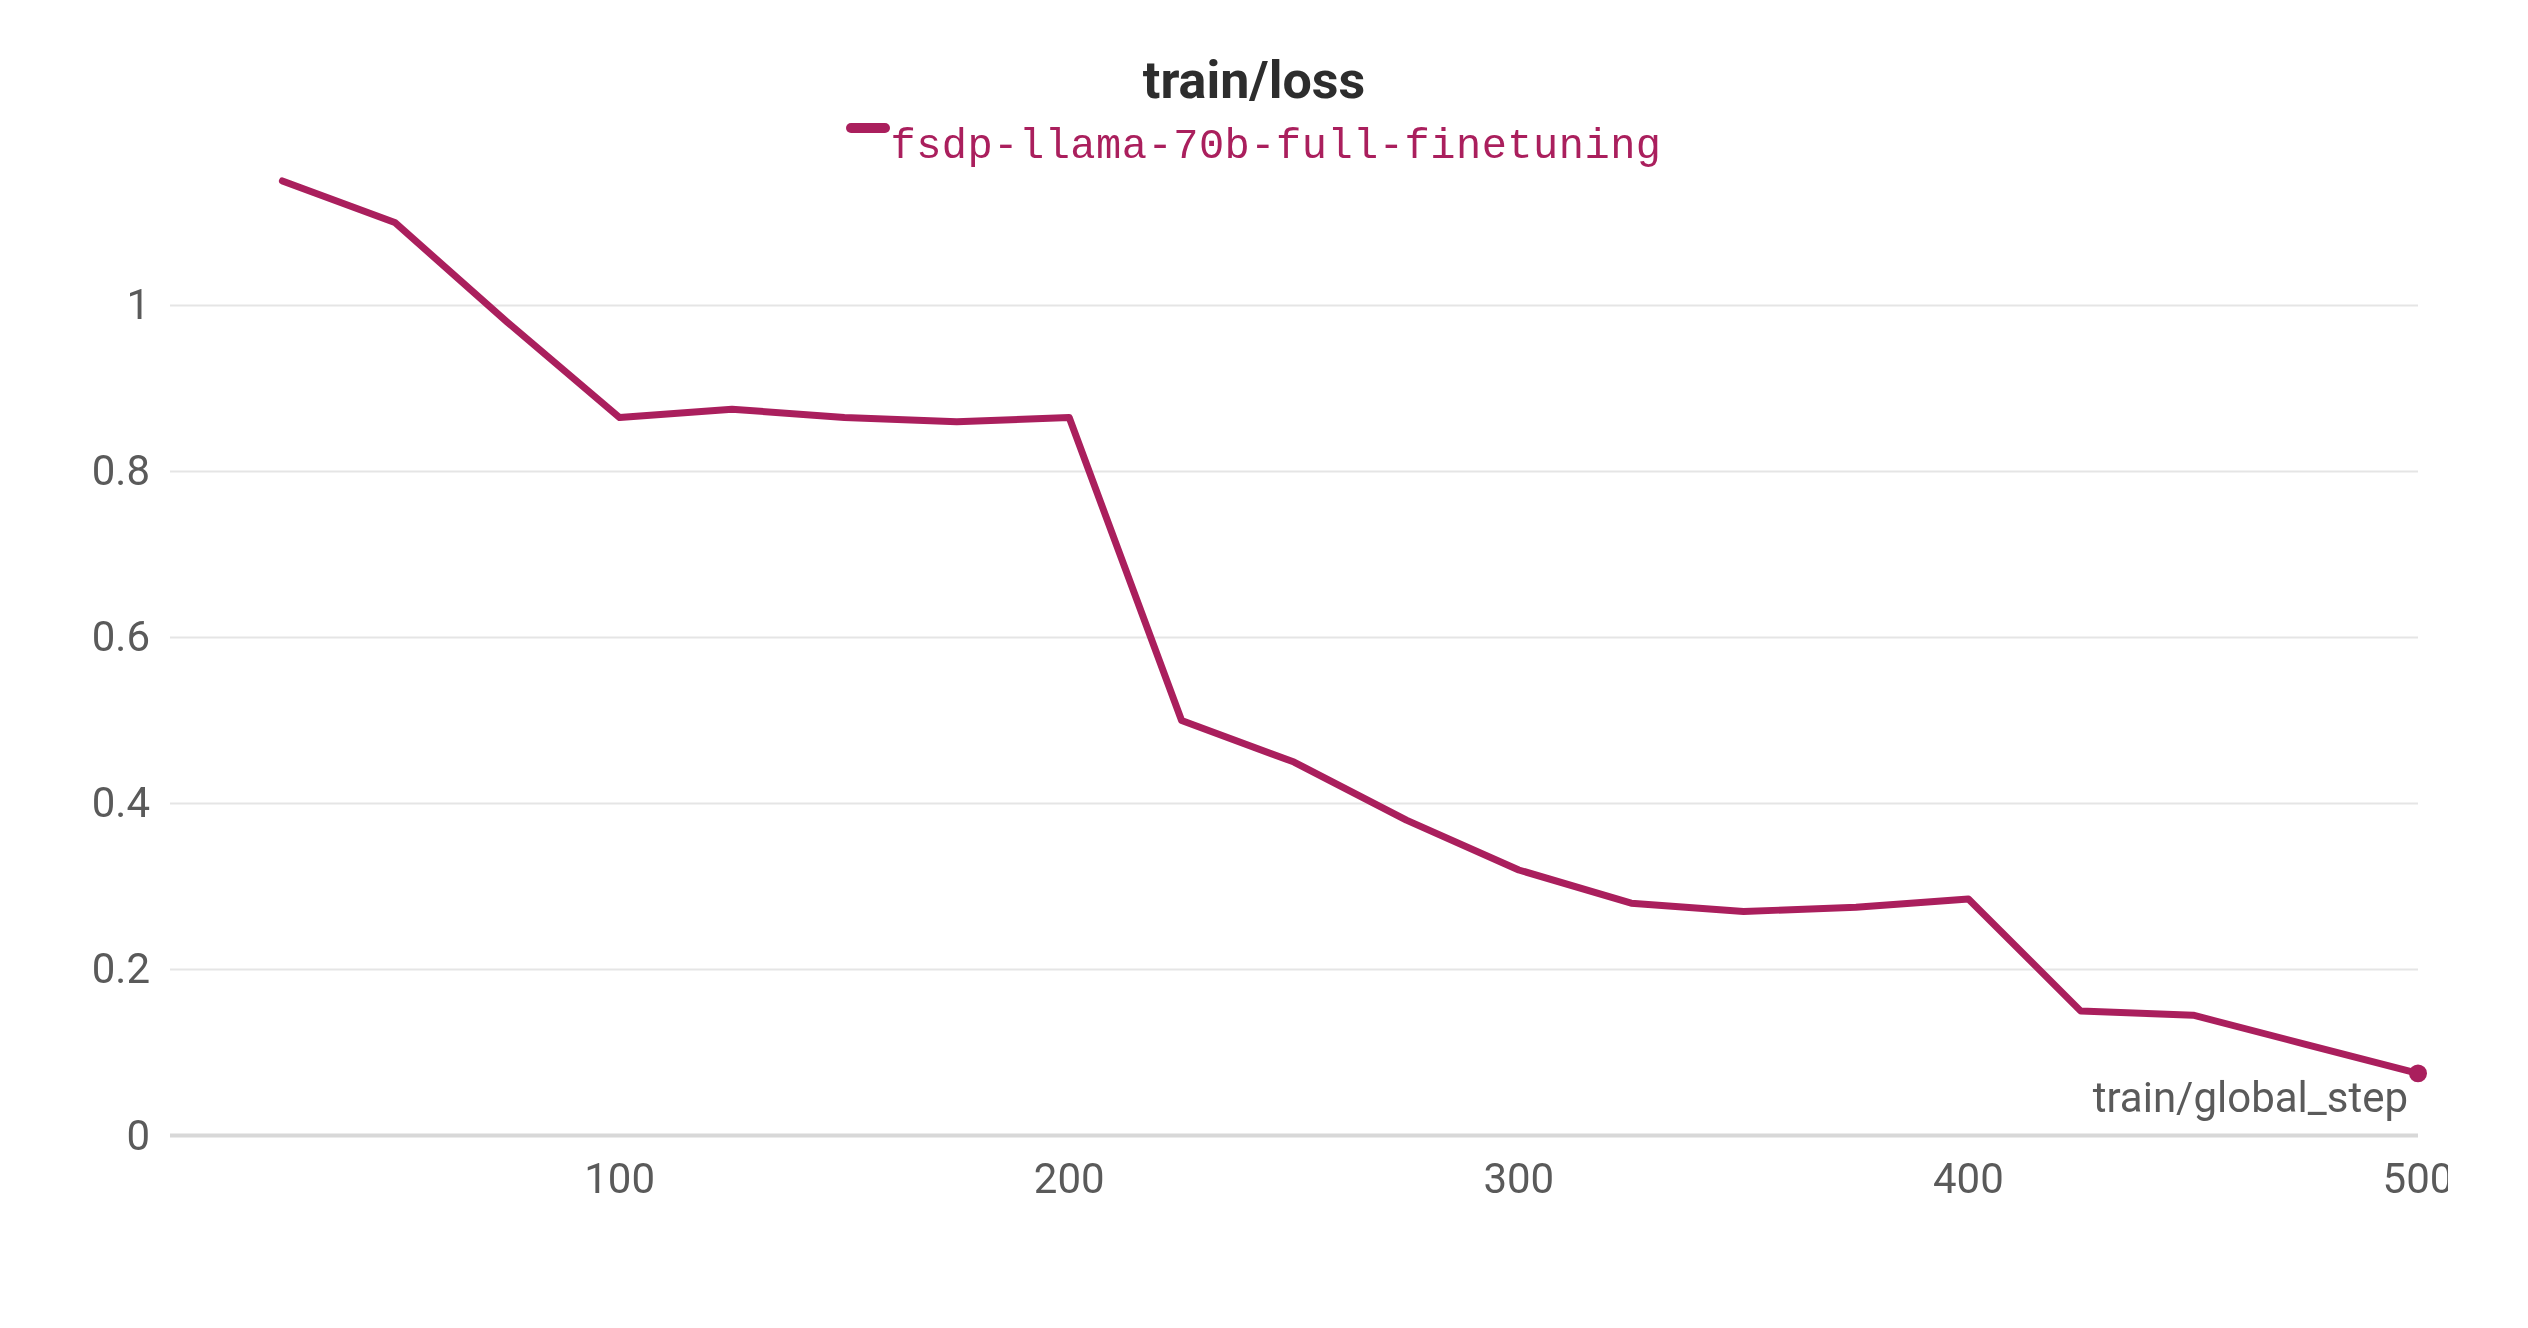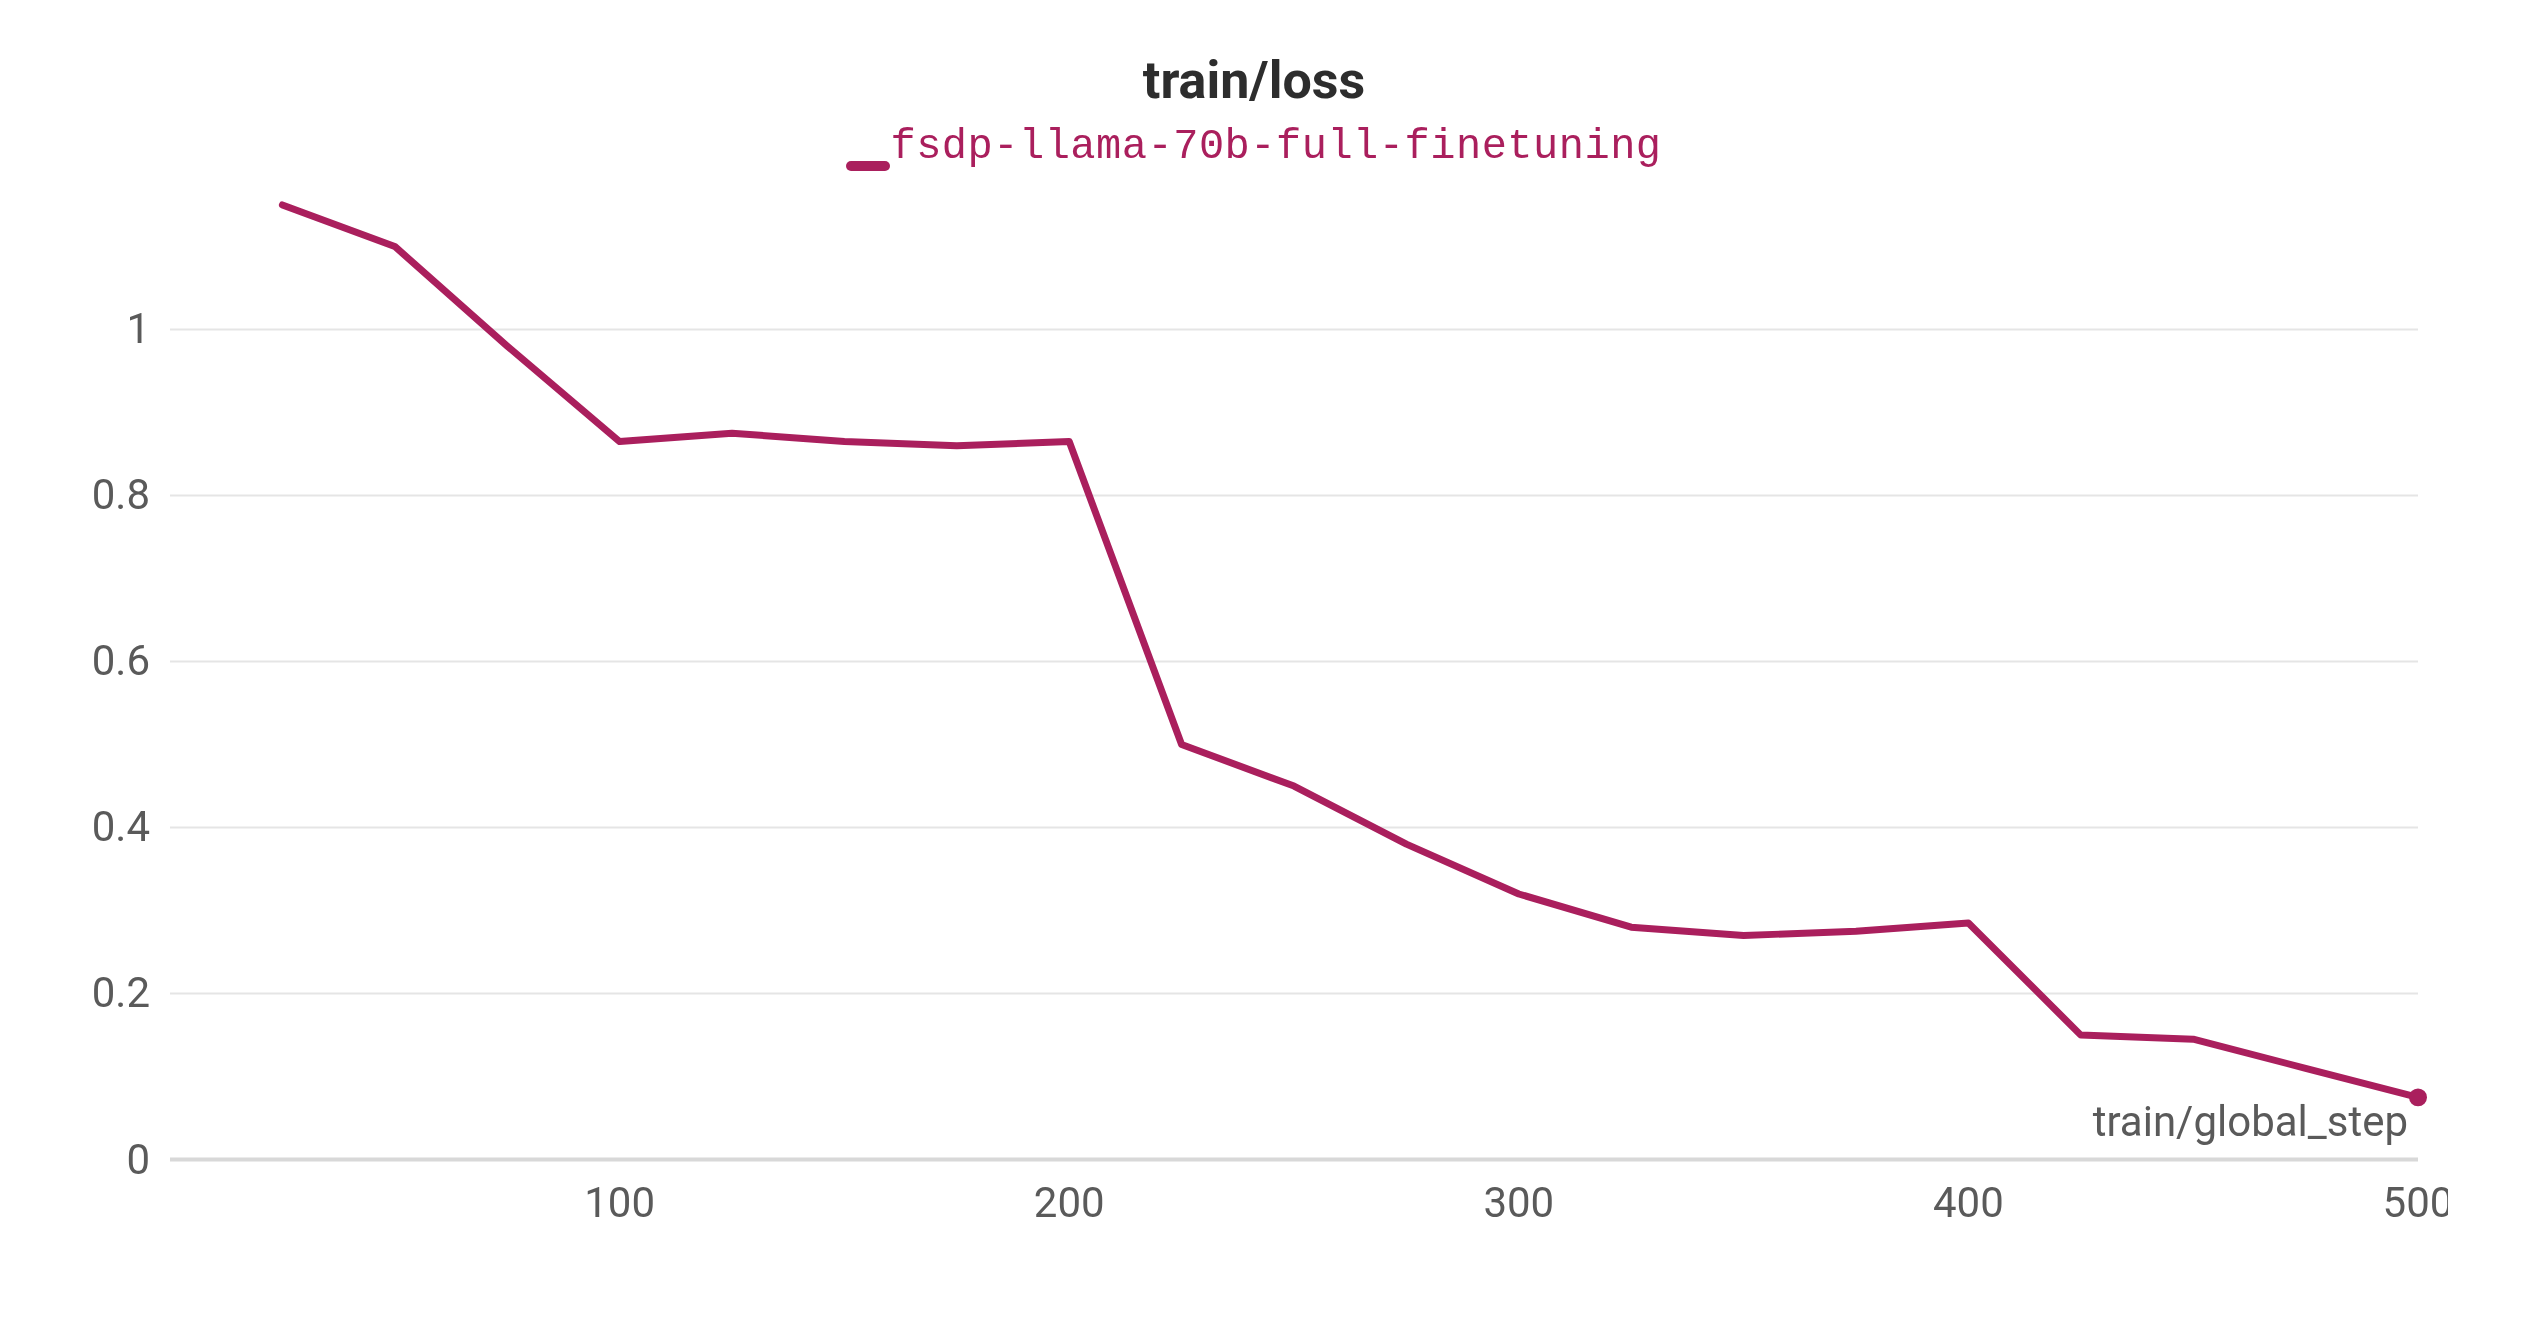--- a/index.html
+++ b/index.html
@@ -21,23 +21,22 @@
     .chart-title {
       text-align: center;
       font-size: 52px;
       font-weight: 700;
       color: #2d2d2d;
       margin-bottom: 12px;
     }
     .legend {
       display: flex;
       justify-content: center;
-      align-items: flex-end;
+      align-items: flex-start;
       gap: 0;
-      margin-bottom: 24px;
     }
     .legend-swatch {
       width: 44px;
       height: 10px;
       background: #aa1f5d;
       border-radius: 5px;
       display: inline-block;
     }
     .legend-label {
       font-family: "SFMono-Regular", Consolas, "Liberation Mono", Menlo, Courier, monospace;

